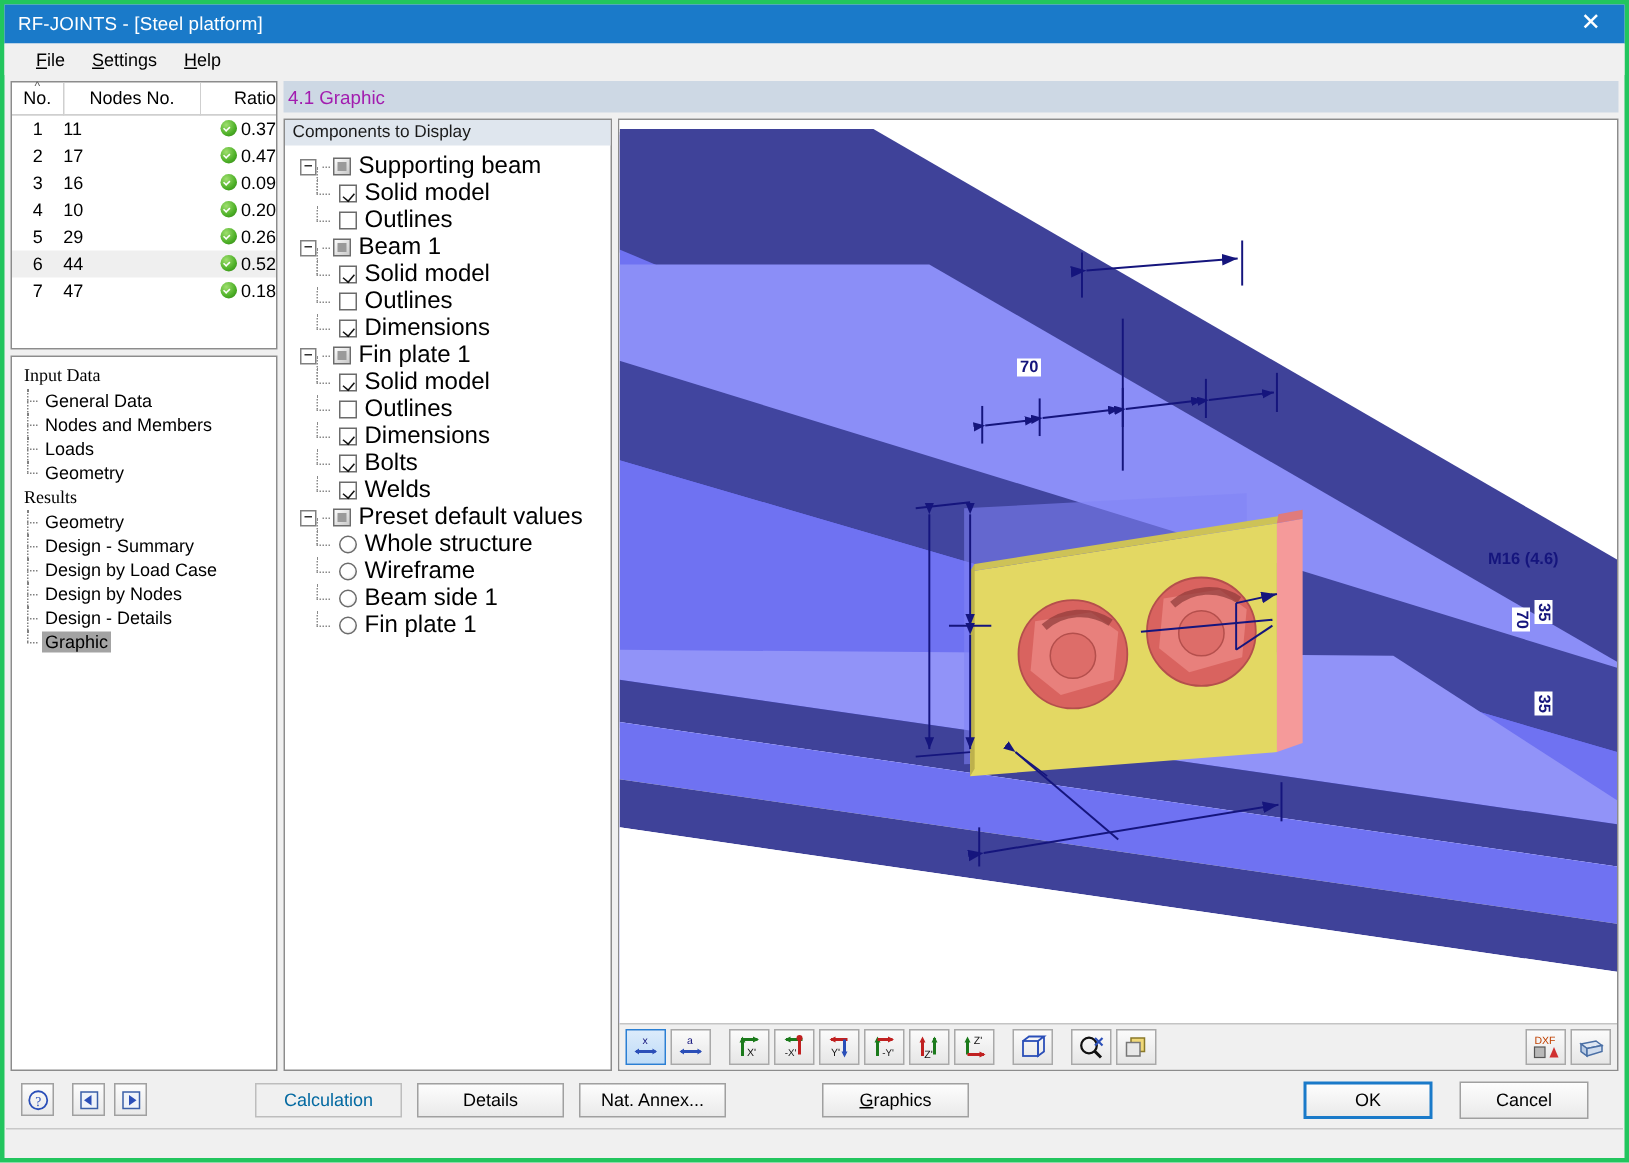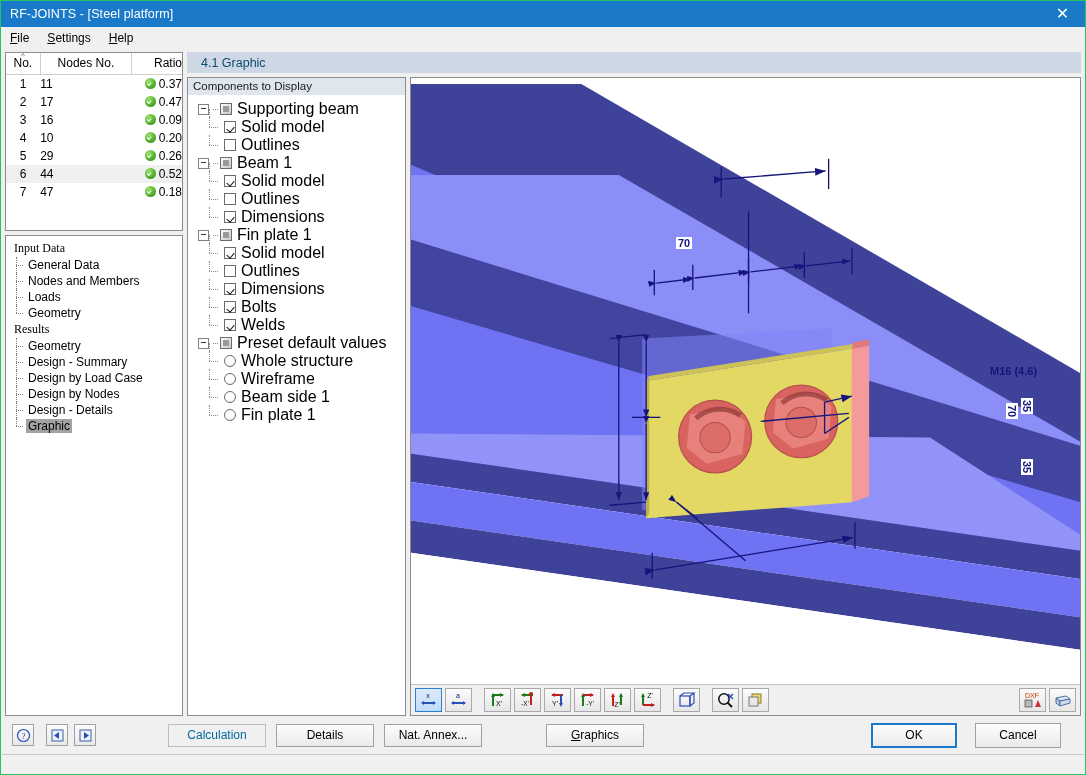--- a/index.html
+++ b/index.html
@@ -1,29 +1,29 @@
 <!DOCTYPE html>
 <html><head>
 <meta charset="utf-8">
 <style>
   html,body{margin:0;padding:0;}
   body{
     width:1086px;height:775px;overflow:hidden;
     font-family:"Liberation Sans",sans-serif;font-size:12px;color:#000;
     background:#f0f0f0;
   }
-  .app{position:relative;width:1086px;height:775px;background:#f0f0f0;border:1px solid #22c55e;box-sizing:border-box;}
+  .app{position:relative;width:1086px;height:775px;background:#f0f0f0;border:3px solid #22c55e;box-sizing:border-box;}
 
   
   .titlebar{height:26px;background:#1a7ac9;display:flex;align-items:center;justify-content:space-between;padding:0 0 0 9px;}
   .titlebar .tt{color:#fff;font-size:12.5px;letter-spacing:.1px;}
   .closebtn{width:45px;height:26px;display:flex;align-items:center;justify-content:center;color:#fff;font-size:16px;line-height:1;}
 
   
-  .menubar{height:21px;background:#f0f0f0;display:flex;align-items:center;padding-left:0;gap:0;}
+  .menubar{height:21px;background:#f0f0f0;display:flex;align-items:center;padding-left:12px;gap:0;}
   .menuitem{padding:2px 9px;font-size:12px;color:#000;}
   .menuitem u{text-decoration:underline;}
 
   
   .body{position:absolute;left:1px;top:48px;right:1px;bottom:58px;display:flex;}
 
   
   .leftcol{width:178px;min-width:178px;margin:3px 0 0 3px;display:flex;flex-direction:column;}
   .tablebox{height:179px;border:1px solid #8c8c8c;background:#fff;display:flex;flex-direction:column;box-sizing:border-box;}
   table.grid{border-collapse:collapse;width:100%;table-layout:fixed;}
@@ -49,21 +49,21 @@
   .navroot{font-size:12px;padding:1px 0 1px 2px;font-family:Liberation Serif, serif;}
   .navchild{font-size:12px;padding:1px 0 1px 2px;margin-left:12px;position:relative;}
   .navchild:before{content:"";position:absolute;left:-8px;top:0;bottom:0;border-left:1px dotted #808080;}
   .navchild.last:before{bottom:50%;}
   .navchild:after{content:"";position:absolute;left:-8px;top:50%;width:7px;border-top:1px dotted #808080;}
   .navchild span.lbl{padding:0 2px;}
   .navchild.active span.lbl{background:#a3a3a3;}
 
   
   .rightcol{flex:1;margin:3px 3px 0 4px;display:flex;flex-direction:column;min-width:0;}
-  .panelhdr{height:21px;background:#cdd8e4;display:flex;align-items:center;padding-left:14px;font-size:12.5px;color:#0c4a6e;}
+  .panelhdr{height:21px;background:#cdd8e4;display:flex;align-items:center;padding-left:3px;font-size:12.5px;color:#a21caf;}
   .panelbody{flex:1;display:flex;margin-top:4px;min-height:0;}
 
   
   .treebox{width:219px;min-width:219px;border:1px solid #8c8c8c;background:#fff;display:flex;flex-direction:column;box-sizing:border-box;}
   .treehdr{background:#dfe6ee;font-size:11.5px;padding:2px 16px 3px 5px;color:#1a1a1a;}
   .treebody{flex:1;padding:5px 0 0 8px;overflow:hidden;}
   .tnode{position:relative;font-size:16px;height:18px;display:flex;align-items:center;}
   .tnode.l1{padding-left:2px;}
   .tnode.l2{padding-left:28px;}
   .tnode.l2:before{content:"";position:absolute;left:13px;top:-1px;bottom:9px;border-left:1px dotted #8a8a8a;}

